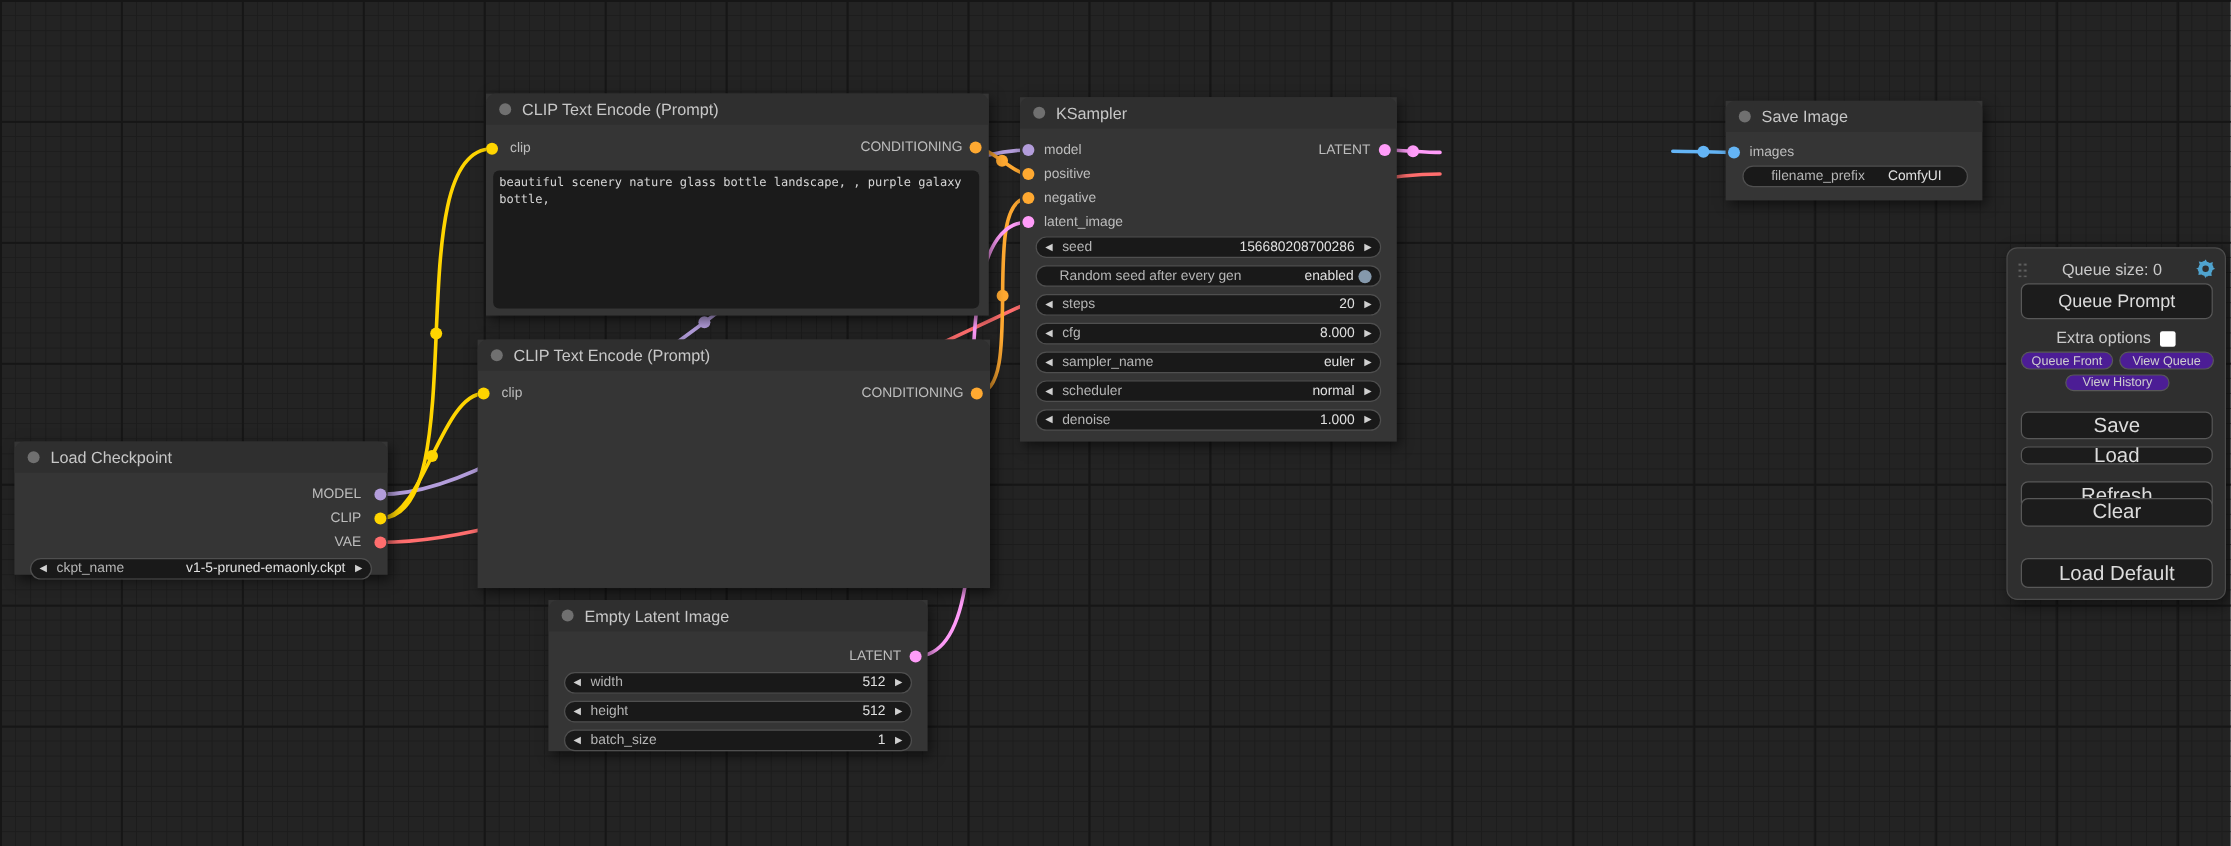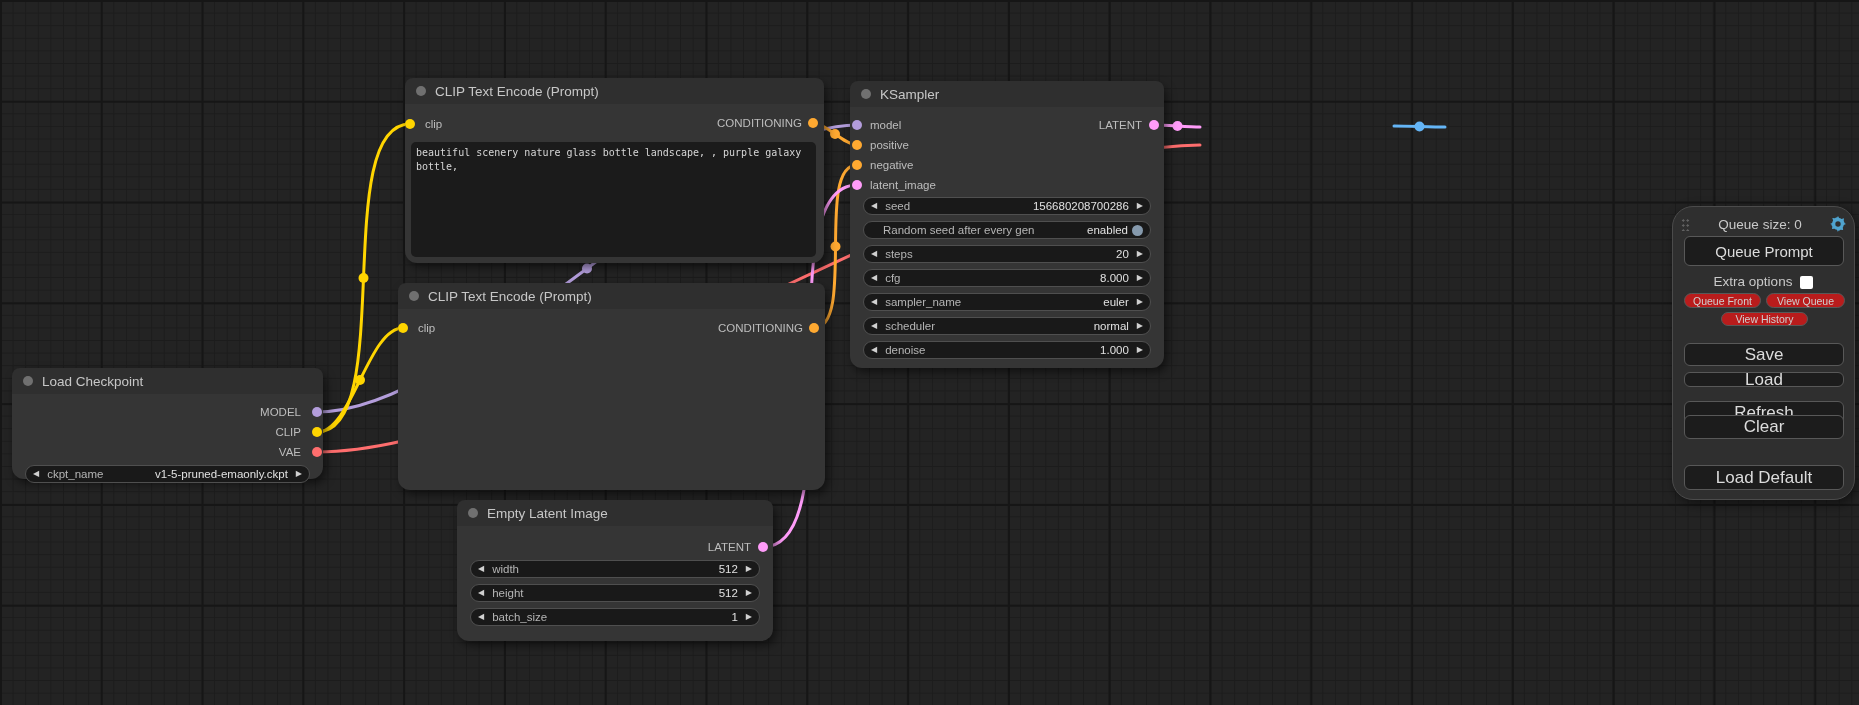--- a/index.html
+++ b/index.html
@@ -16,21 +16,21 @@
       linear-gradient(90deg,#161616 2px, transparent 2px),
       linear-gradient(#1c1c1c 1px, transparent 1px),
       linear-gradient(90deg,#1c1c1c 1px, transparent 1px);
     background-size:100.8px 100.8px,100.8px 100.8px,12.6px 12.6px,12.6px 12.6px;
   }
   svg.links{position:absolute;left:0;top:0;z-index:1;}
   svg.links path{fill:none;stroke-width:3;stroke-linecap:round;}
 
   .node{
     position:absolute;z-index:2;
-    background:#353535;border-radius:12px;
+    background:#353535;border-radius:0;
     box-shadow:3px 4px 10px rgba(0,0,0,.55);
     color:#bdbdbd;font-size:11.5px;
   }
   .node-title{
     position:absolute;left:0;top:0;right:0;height:26px;
     background:#2f2f2f;border-radius:8px 8px 0 0;
     display:flex;align-items:center;padding:0 11px;box-sizing:border-box;
     color:#c7c7c7;font-size:13.5px;
   }
   .title-dot{width:10px;height:10px;border-radius:50%;background:#707070;margin-right:9px;flex:0 0 auto;}
@@ -50,40 +50,40 @@
   .toggle-dot{width:11px;height:11px;border-radius:50%;flex:0 0 auto;}
   .prompt-text{
     position:absolute;left:6px;right:8px;background:#1b1b1b;border-radius:5px;
     font-family:"DejaVu Sans Mono",monospace;font-size:10px;line-height:14px;
     color:#d6d6d6;padding:4px 5px;box-sizing:border-box;
     white-space:pre-wrap;word-break:break-word;overflow:hidden;
   }
 
   .menu-panel{
     position:absolute;z-index:4;left:1672px;top:206px;width:183px;height:294px;
-    background:#2f2f2f;border:1px solid #4b4b4b;border-radius:21px;box-sizing:border-box;
+    background:#2f2f2f;border:1px solid #4b4b4b;border-radius:9px;box-sizing:border-box;
     box-shadow:3px 4px 12px rgba(0,0,0,.5);color:#cecece;
   }
   .menu-header{position:absolute;left:8px;right:8px;top:7px;height:20px;display:flex;align-items:center;}
   .drag-dots{
     width:9px;height:14px;flex:0 0 auto;cursor:grab;
     background-image:radial-gradient(circle,#616161 1.1px,transparent 1.3px);
     background-size:4.5px 5px;background-position:0 1px;
   }
   .queue-size{flex:1;text-align:center;font-size:13.5px;color:#c9c9c9;}
   .menu-btn{
     position:absolute;left:11px;right:10px;box-sizing:border-box;
     background:#1c1c1c;border:1px solid #585858;border-radius:6px;
     color:#dcdcdc;display:flex;align-items:center;justify-content:center;
     font-size:17px;cursor:pointer;
   }
   .menu-btn.big{font-size:15px;}
   .pill-btn{
     position:absolute;box-sizing:border-box;height:15px;
-    background:#b91c1c;border:1px solid #585858;border-radius:8px;
+    background:#4c1d95;border:1px solid #585858;border-radius:8px;
     color:#cfcfcf;display:flex;align-items:center;justify-content:center;
     font-size:10.5px;cursor:pointer;
   }
   .extra-row{position:absolute;left:0;right:0;top:66px;height:16px;display:flex;align-items:flex-end;justify-content:center;font-size:13.5px;color:#c9c9c9;}
   .checkbox{width:13px;height:13px;background:#ffffff;border-radius:2px;margin-left:8px;flex:0 0 auto;}
 </style>
 </head>
 <body>
 
 <div class="canvas">
@@ -211,21 +211,21 @@
       <span class="arrow">▶</span>
     </div>
     <div class="widget" style="top:260px">
       <span class="arrow">◀</span>
       <span class="w-label">denoise</span>
       <span class="w-value">1.000</span>
       <span class="arrow">▶</span>
     </div>
   </div>
 
-  <div class="node" style="left:457px;top:500px;width:316px;height:141px">
+  <div class="node" style="left:457px;top:500px;width:316px;height:126px">
     <div class="node-title">
       <span class="title-dot"></span>
       <span>Empty Latent Image</span>
     </div>
     <div class="out-slot" style="top:37px">LATENT</div>
     <span class="slot-dot" style="right: 5px; top: 42px; background: rgb(255, 156, 249);"></span>
     <div class="widget" style="top:60px">
       <span class="arrow">◀</span>
       <span class="w-label">width</span>
       <span class="w-value">512</span>
@@ -239,20 +239,32 @@
     </div>
     <div class="widget" style="top:108px">
       <span class="arrow">◀</span>
       <span class="w-label">batch_size</span>
       <span class="w-value">1</span>
       <span class="arrow">▶</span>
     </div>
   </div>
 
 
+  <div class="node" style="left:1438px;top:84px;width:214px;height:83px">
+    <div class="node-title">
+      <span class="title-dot"></span>
+      <span>Save Image</span>
+    </div>
+    <div class="in-slot" style="top:33px">images</div>
+    <span class="slot-dot" style="left: 2px; top: 38px; background: rgb(100, 181, 246);"></span>
+    <div class="widget no-arrows" style="top:54px;left:14px;right:12px">
+      <span class="w-label" style="margin-left:16px">filename_prefix</span>
+      <span class="w-value" style="margin-right:14px">ComfyUI</span>
+    </div>
+  </div>
 
   <div class="menu-panel">
     <div class="menu-header">
       <div class="drag-dots"></div>
       <div class="queue-size">Queue size: 0</div>
       <svg width="16" height="16" viewBox="0 0 16 16" style="flex:0 0 auto;cursor:pointer">
         <path d="M8 0l1.1 2.1a6 6 0 012.4 1L14 2.3l-.3 2.6a6 6 0 011 2.4L16 8l-2.2 1.1a6 6 0 01-1 2.4l.3 2.5-2.5-.3a6 6 0 01-2.4 1L8 16l-1.1-2.2a6 6 0 01-2.4-1l-2.5.3.3-2.5a6 6 0 01-1-2.4L0 8l2.1-1.1a6 6 0 011-2.4L2.3 2l2.6.3a6 6 0 012.4-1L8 0z" fill="#4FA3CE"></path>
         <circle fill="#2f2f2f" cx="8" cy="8" r="2.7"></circle>
       </svg>
     </div>

